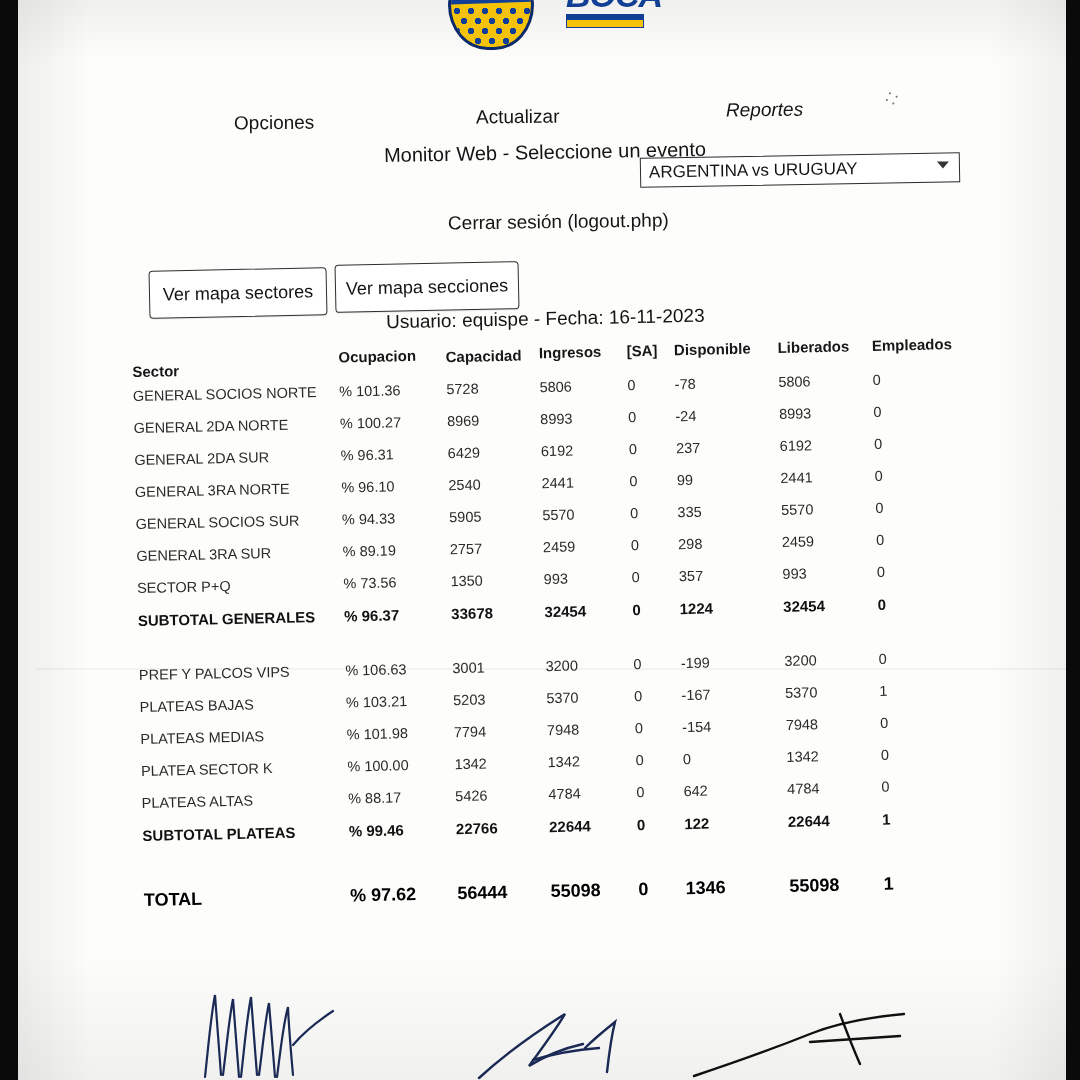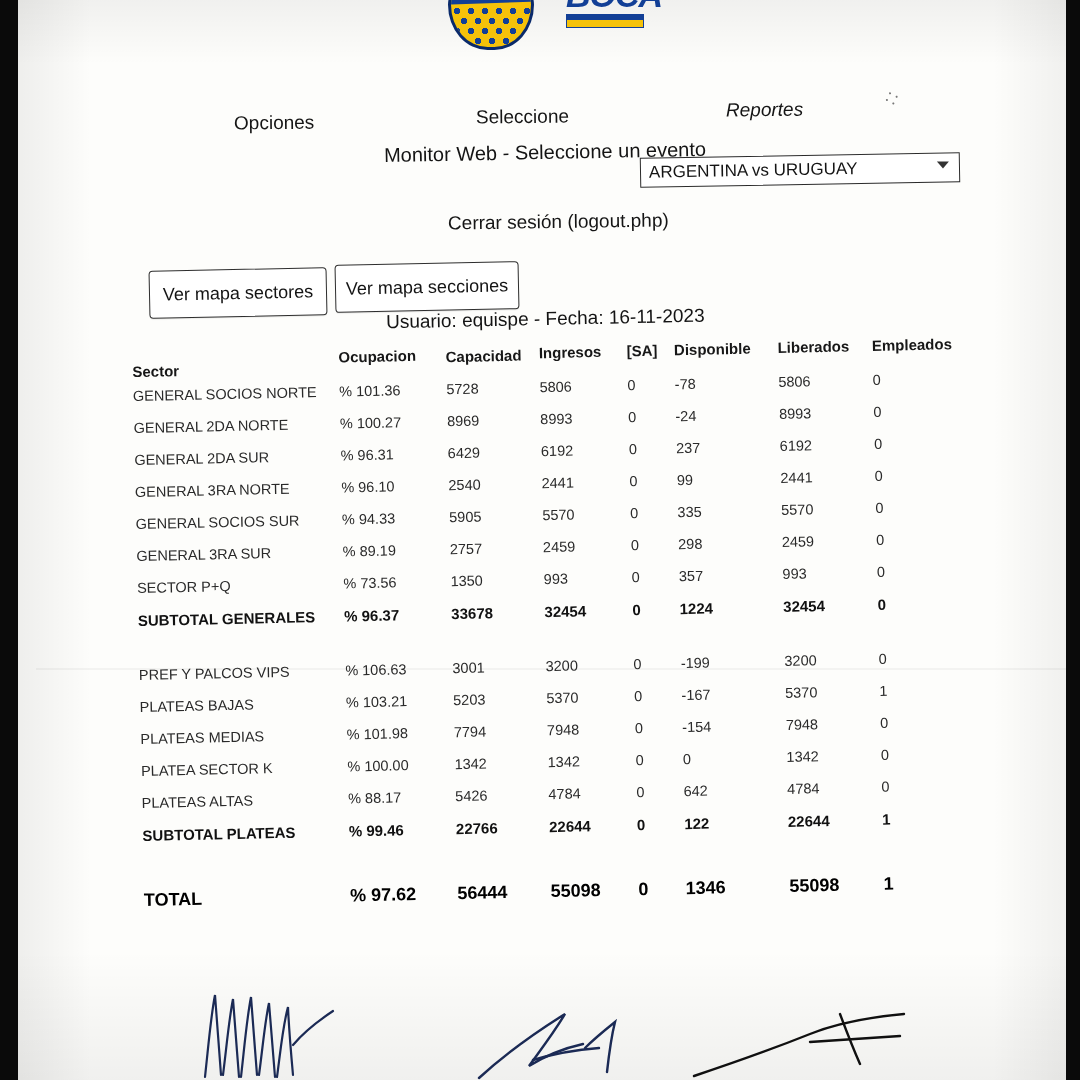--- a/index.html
+++ b/index.html
@@ -327,21 +327,21 @@
           <div class="stars"></div>
         </div>
       </div>
       <div class="wordmark">
         <div class="txt">BOCA</div>
         <div class="bars"></div>
       </div>
     </div>
 
     <div class="navlink" id="nav-opciones">Opciones</div>
-    <div class="navlink" id="nav-actualizar">Seleccione</div>
+    <div class="navlink" id="nav-actualizar">Actualizar</div>
     <div class="navlink" id="nav-reportes">Reportes</div>
     <div class="scribble-top">⁘</div>
 
     <div id="monitor-title">Monitor Web - Seleccione un evento</div>
 
     <div class="event-select">
       <div class="value">ARGENTINA vs URUGUAY</div>
       <div class="chev"></div>
     </div>
 

